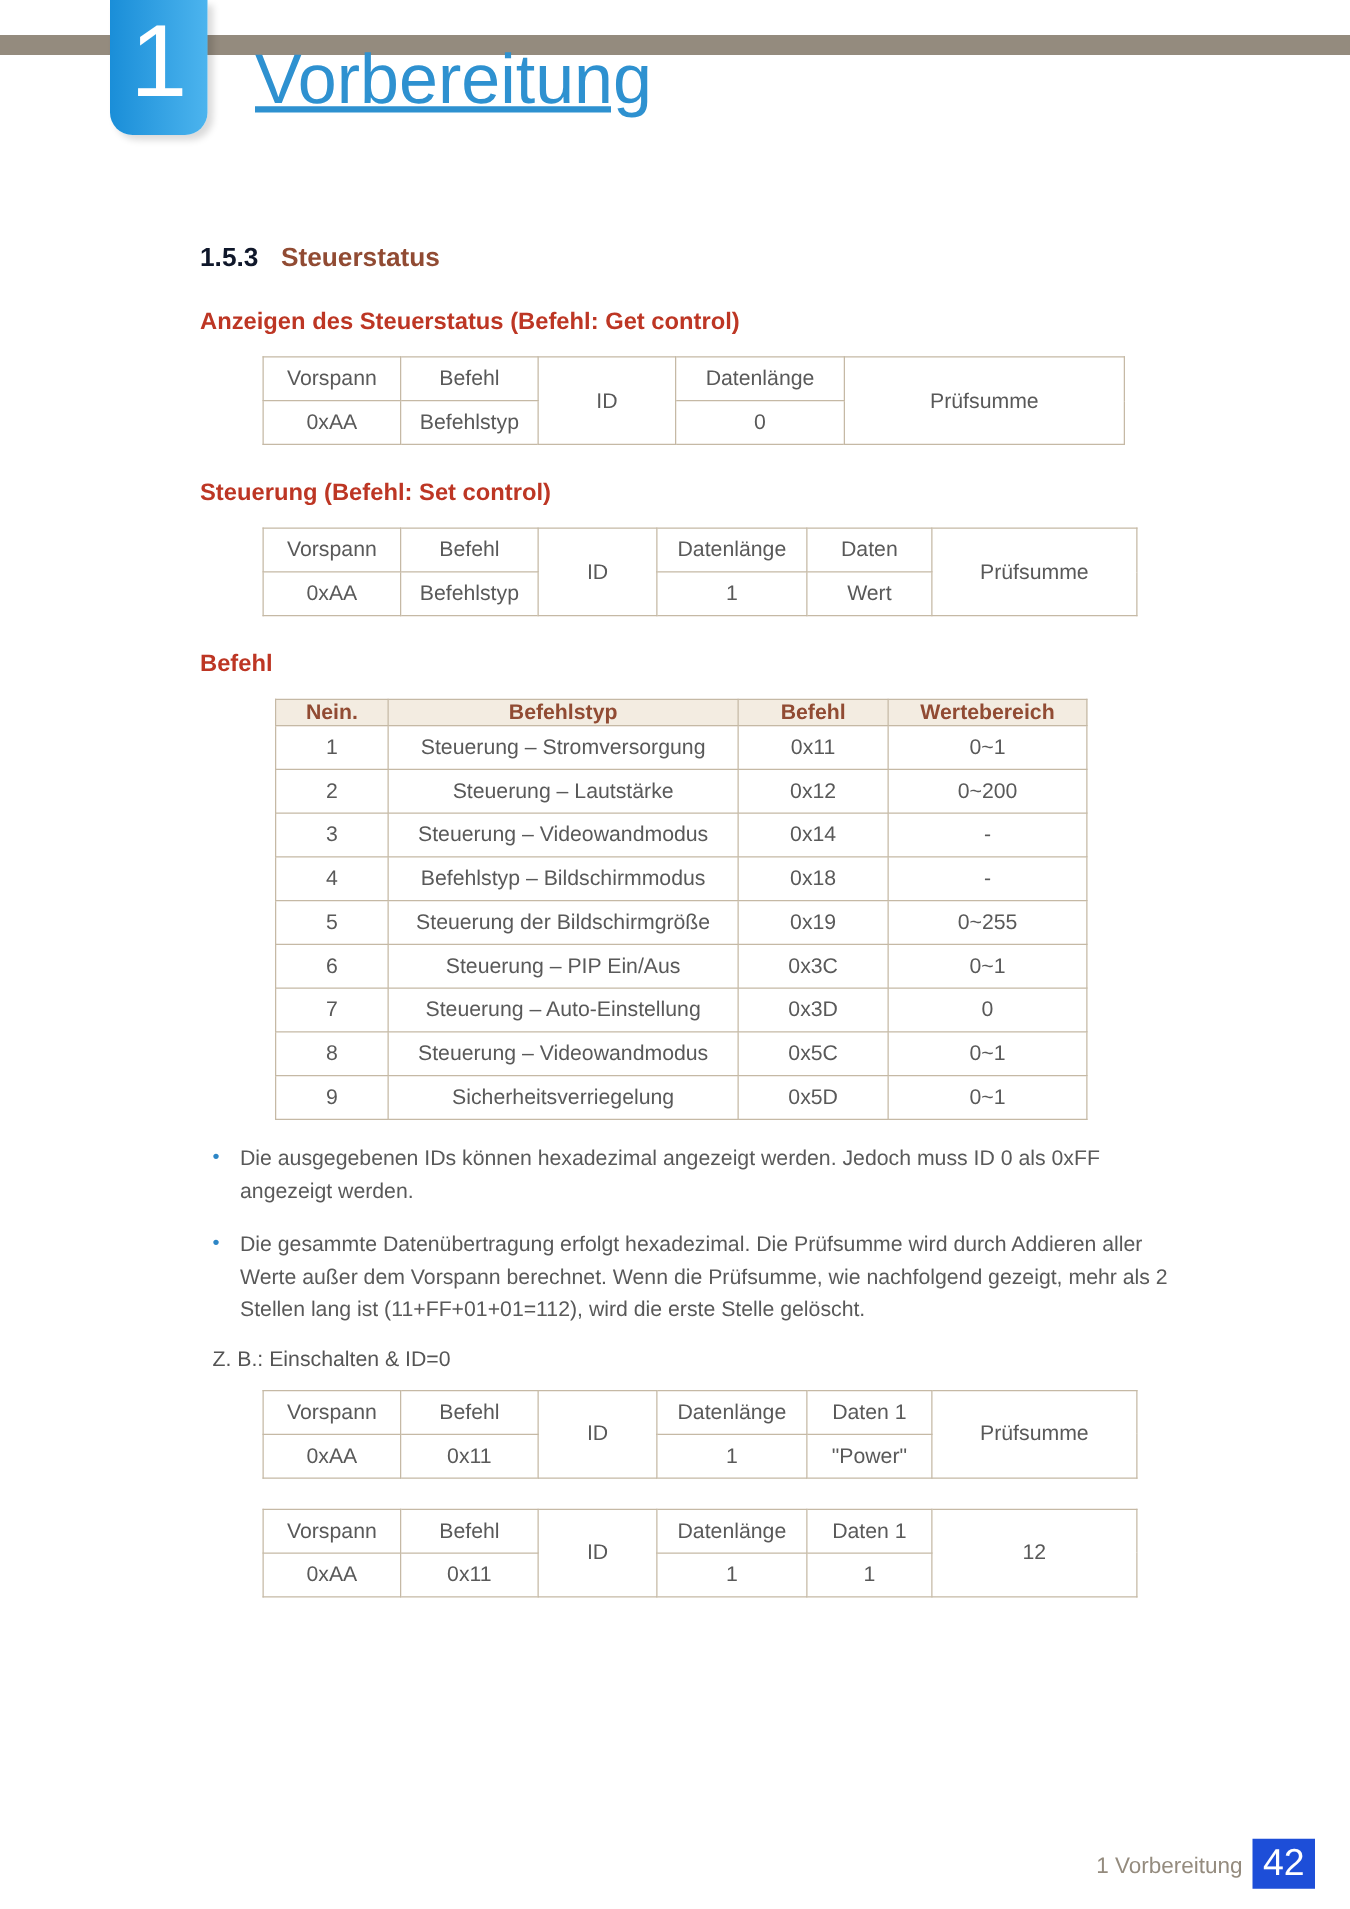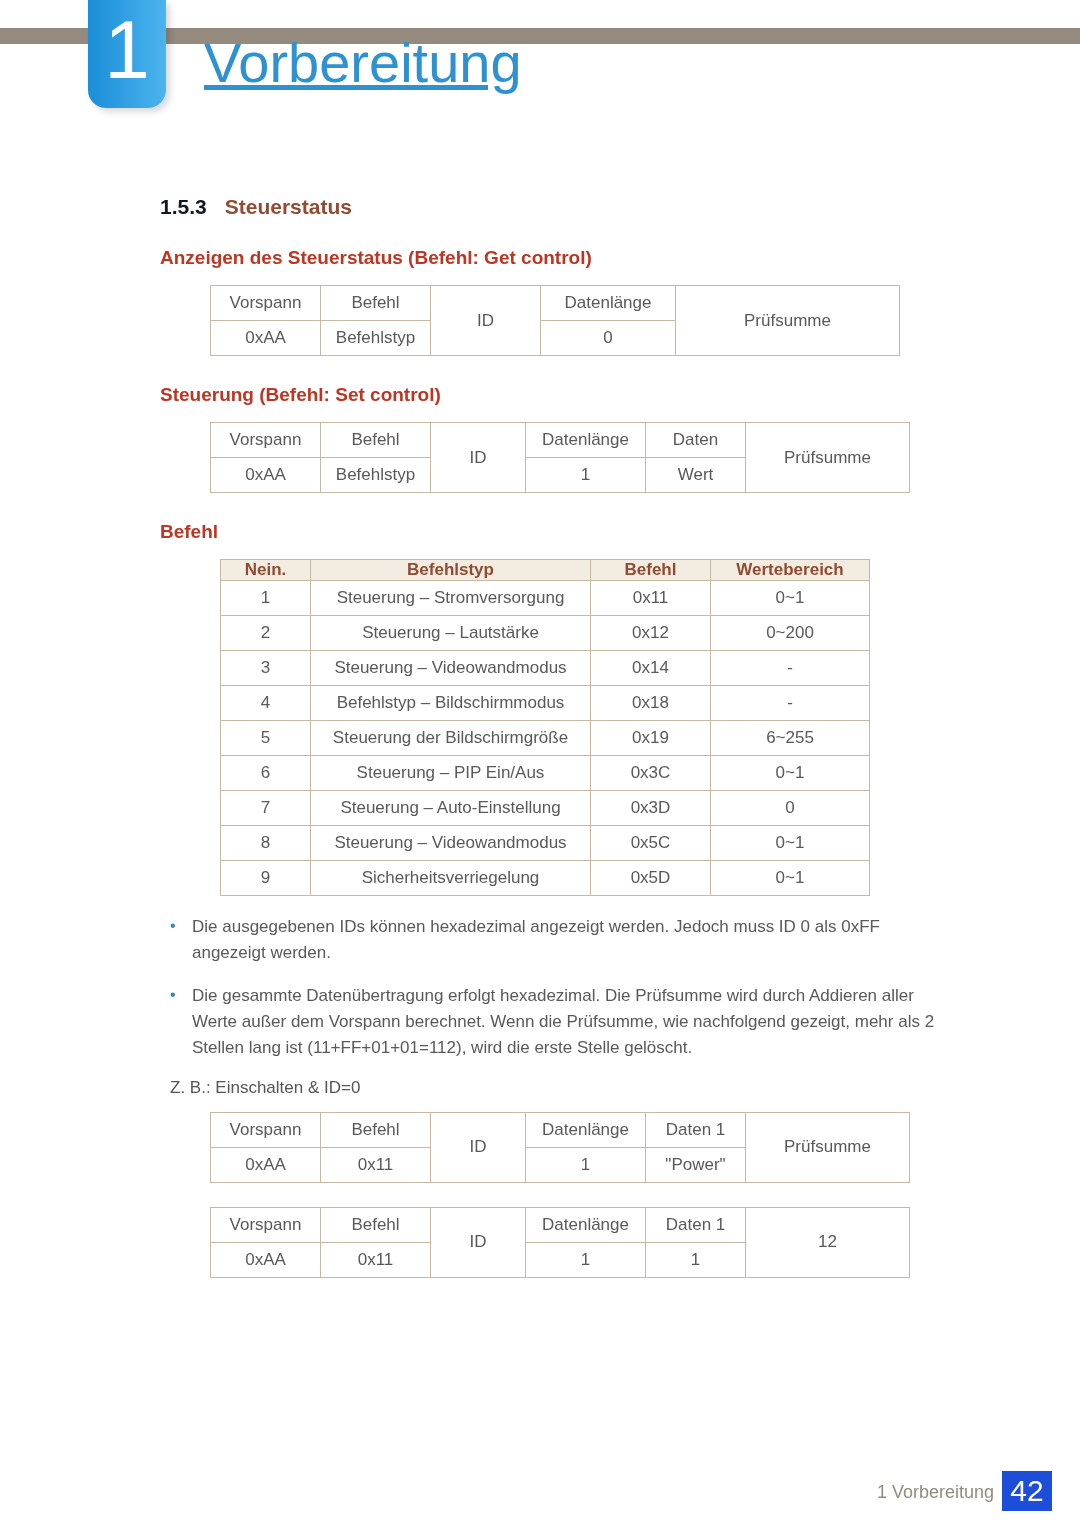--- a/index.html
+++ b/index.html
@@ -225,21 +225,21 @@
     <tr>
           <td>4</td>
           <td>Befehlstyp – Bildschirmmodus</td>
           <td>0x18</td>
           <td>-</td>
         </tr>
     <tr>
           <td>5</td>
           <td>Steuerung der Bildschirmgröße</td>
           <td>0x19</td>
-          <td>6~255</td>
+          <td>0~255</td>
         </tr>
     <tr>
           <td>6</td>
           <td>Steuerung – PIP Ein/Aus</td>
           <td>0x3C</td>
           <td>0~1</td>
         </tr>
     <tr>
           <td>7</td>
           <td>Steuerung – Auto-Einstellung</td>

